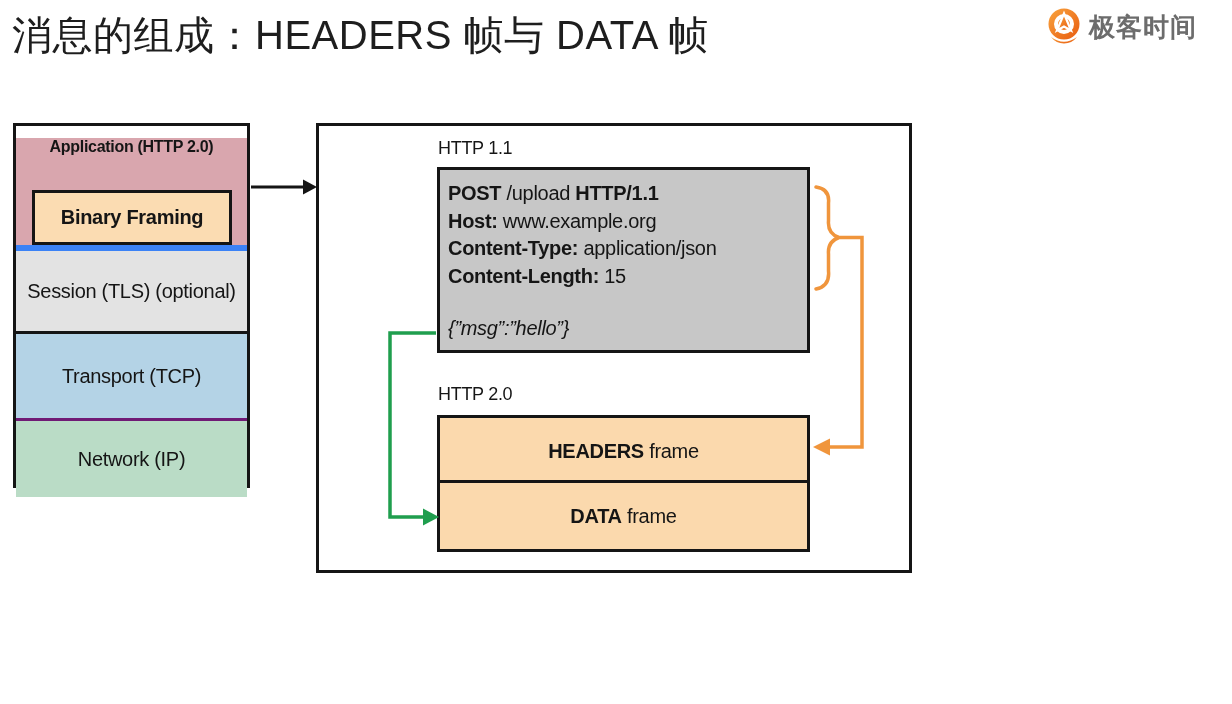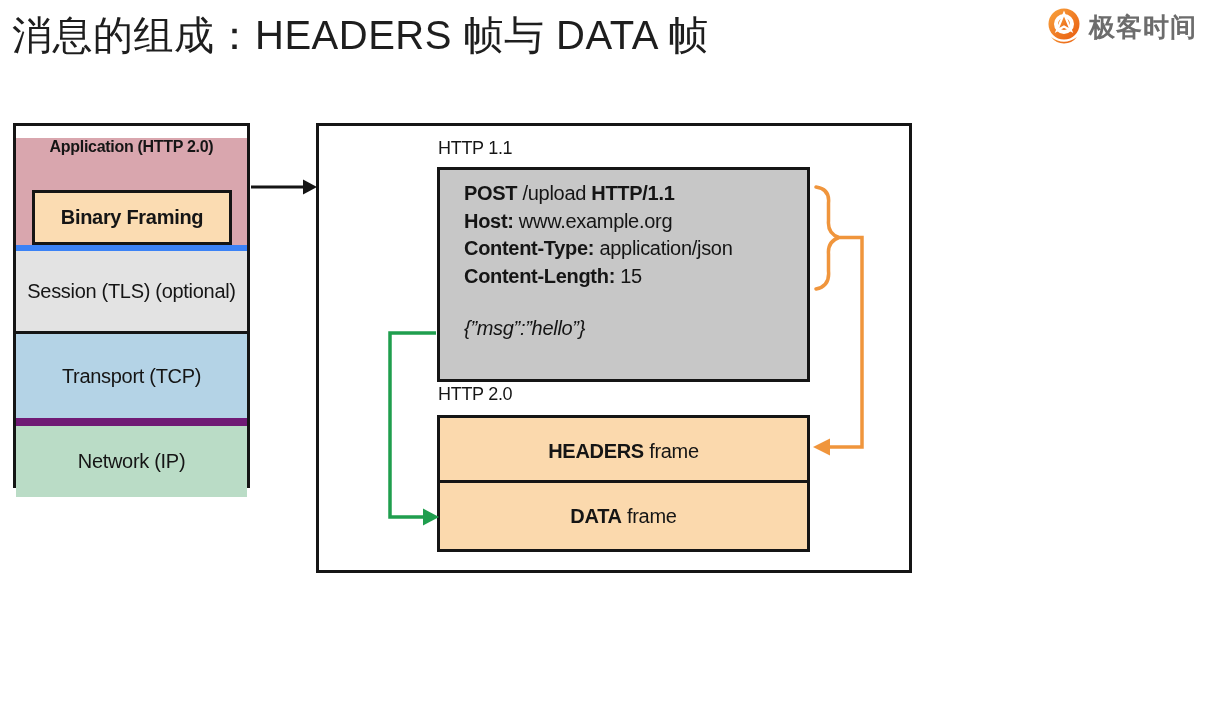--- a/index.html
+++ b/index.html
@@ -19,30 +19,30 @@
     border:3px solid #151515;box-sizing:border-box;}
   .layer{box-sizing:border-box;display:flex;align-items:center;justify-content:center;
     font-size:20px;color:#151515;letter-spacing:-0.3px;}
   .layer-app{height:107px;background:#d9a6ae;position:relative;display:block;}
   .app-label{text-align:center;margin-top:12px;font-weight:bold;font-size:16px;}
   .bf-box{position:absolute;left:16px;top:52px;width:200px;height:55px;background:#fbdcb2;
     border:3px solid #151515;box-sizing:border-box;display:flex;align-items:center;
     justify-content:center;font-weight:bold;font-size:20px;}
   .layer-session{height:86px;background:#e3e3e3;border-top:6px solid #3b82f6;}
   .layer-transport{height:87px;background:#b4d3e6;border-top:3px solid #151515;}
-  .layer-network{height:79px;background:#badcc6;border-top:8px solid #701a75;}
+  .layer-network{height:79px;background:#badcc6;border-top:3px solid #701a75;}
   
   .bigbox{position:absolute;left:316px;top:123px;width:596px;height:450px;
     border:3px solid #151515;box-sizing:border-box;background:#fff;}
   .dlabel{position:absolute;font-size:18px;font-weight:500;color:#161616;letter-spacing:-0.3px;}
   .http11{left:438px;top:138px;}
   .http20{left:438px;top:384px;}
-  .reqbox{position:absolute;left:437px;top:167px;width:373px;height:215px;
+  .reqbox{position:absolute;left:437px;top:167px;width:373px;height:186px;
     background:#c7c7c7;border:3px solid #151515;box-sizing:border-box;
-    padding:10px 0 0 24px;font-size:20px;line-height:27.5px;letter-spacing:-0.3px;}
+    padding:10px 0 0 8px;font-size:20px;line-height:27.5px;letter-spacing:-0.3px;}
   .reqbox .body-line{margin-top:25px;font-style:italic;}
   .b{font-weight:bold;}
   .frame{position:absolute;left:437px;width:373px;box-sizing:border-box;
     border:3px solid #151515;background:#fbd9ad;display:flex;align-items:center;
     justify-content:center;font-size:20px;letter-spacing:-0.3px;}
   .headers-frame{top:415px;height:72px;}
   .data-frame{top:480px;height:72px;}
   .overlay{position:absolute;left:0;top:0;pointer-events:none;}
 </style>
 </head>

